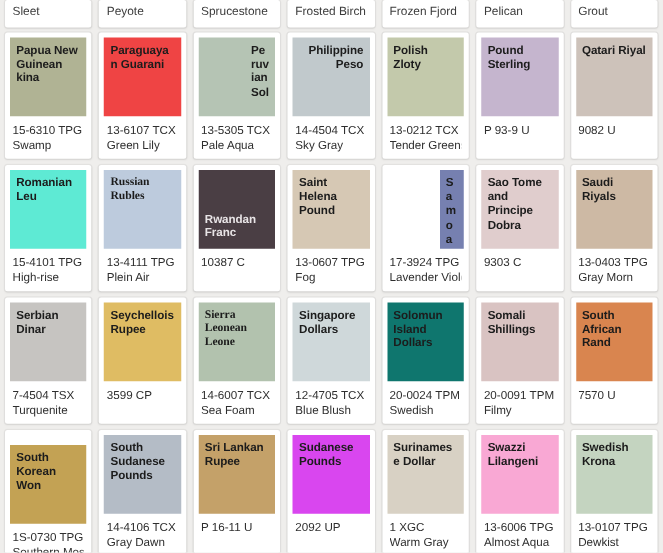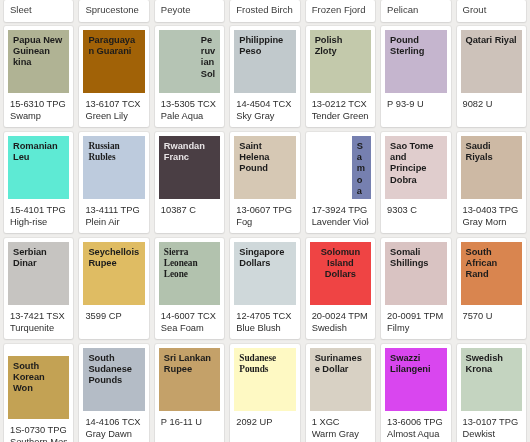--- a/index.html
+++ b/index.html
@@ -99,24 +99,24 @@
 </head>
 <body>
 
 <div id="grid">
 
   <div class="row row-clip-top">
     <div class="card">
         <div class="tail-name">Sleet</div>
       </div>
     <div class="card">
+        <div class="tail-name">Peyote</div>
+      </div>
+    <div class="card">
         <div class="tail-name">Sprucestone</div>
-      </div>
-    <div class="card">
-        <div class="tail-name">Peyote</div>
       </div>
     <div class="card">
         <div class="tail-name">Frosted Birch</div>
       </div>
     <div class="card">
         <div class="tail-name">Frozen Fjord</div>
       </div>
     <div class="card">
         <div class="tail-name">Pelican</div>
       </div>
@@ -129,39 +129,39 @@
     <div class="card">
       <div class="swatch" style="background: rgb(176, 179, 148);">
         <div class="swatch-label" style="color: rgb(28, 28, 28);">Papua New Guinean kina</div>
       </div>
       <div class="caption">
         <div class="code">15-6310 TPG</div>
         <div class="cname">Swamp</div>
       </div>
     </div>
     <div class="card">
-      <div class="swatch" style="background: #a16207;">
+      <div class="swatch" style="background: #ef4444;">
         <div class="swatch-label" style="color: rgb(28, 28, 28);">Paraguayan Guarani</div>
       </div>
       <div class="caption">
         <div class="code">13-6107 TCX</div>
         <div class="cname">Green Lily</div>
       </div>
     </div>
     <div class="card">
       <div class="swatch" style="background: rgb(181, 196, 180); padding-left: 42px;">
         <div class="swatch-label" style="color: rgb(28, 28, 28);">Peruvian Sol</div>
       </div>
       <div class="caption">
         <div class="code">13-5305 TCX</div>
         <div class="cname">Pale Aqua</div>
       </div>
     </div>
     <div class="card">
-      <div class="swatch" style="background: rgb(193, 201, 204);">
+      <div class="swatch" style="background: rgb(193, 201, 204); text-align: right;">
         <div class="swatch-label" style="color: rgb(28, 28, 28);">Philippine Peso</div>
       </div>
       <div class="caption">
         <div class="code">14-4504 TCX</div>
         <div class="cname">Sky Gray</div>
       </div>
     </div>
     <div class="card">
       <div class="swatch" style="background: rgb(195, 201, 171);">
         <div class="swatch-label" style="color: rgb(28, 28, 28);">Polish Zloty</div>
@@ -205,21 +205,21 @@
       <div class="swatch" style="background: rgb(189, 203, 221);">
         <div class="swatch-label" style="color: rgb(28, 28, 28); font-family: Liberation Serif, serif;">Russian Rubles</div>
       </div>
       <div class="caption">
         <div class="code">13-4111 TPG</div>
         <div class="cname">Plein Air</div>
       </div>
     </div>
     <div class="card">
       <div class="swatch" style="background: rgb(74, 62, 68);">
-        <div class="swatch-label swatch-label-light" style="color: rgb(232, 228, 230);">Rwandan Franc</div>
+        <div class="swatch-label swatch-label-light" style="color: rgb(232, 228, 230); margin-top: 29px;">Rwandan Franc</div>
       </div>
       <div class="caption">
         <div class="code">10387 C</div>
         <div class="cname"></div>
       </div>
     </div>
     <div class="card">
       <div class="swatch" style="background: rgb(214, 200, 180);">
         <div class="swatch-label" style="color: rgb(28, 28, 28);">Saint Helena Pound</div>
       </div>
@@ -256,21 +256,21 @@
       </div>
     </div>
   </div>
 
   <div class="row row-full">
     <div class="card">
       <div class="swatch" style="background: rgb(198, 196, 193);">
         <div class="swatch-label" style="color: rgb(28, 28, 28);">Serbian Dinar</div>
       </div>
       <div class="caption">
-        <div class="code">13-7421 TSX</div>
+        <div class="code">7-4504 TSX</div>
         <div class="cname">Turquenite</div>
       </div>
     </div>
     <div class="card">
       <div class="swatch" style="background: rgb(223, 188, 99);">
         <div class="swatch-label" style="color: rgb(28, 28, 28);">Seychellois Rupee</div>
       </div>
       <div class="caption">
         <div class="code">3599 CP</div>
         <div class="cname"></div>
@@ -288,21 +288,21 @@
     <div class="card">
       <div class="swatch" style="background: rgb(207, 216, 218);">
         <div class="swatch-label" style="color: rgb(28, 28, 28);">Singapore Dollars</div>
       </div>
       <div class="caption">
         <div class="code">12-4705 TCX</div>
         <div class="cname">Blue Blush</div>
       </div>
     </div>
     <div class="card">
-      <div class="swatch" style="background: #ef4444; text-align: center;">
+      <div class="swatch" style="background: #0f766e;">
         <div class="swatch-label" style="color: rgb(28, 28, 28);">Solomun Island Dollars</div>
       </div>
       <div class="caption">
         <div class="code">20-0024 TPM</div>
         <div class="cname">Swedish</div>
       </div>
     </div>
     <div class="card">
       <div class="swatch" style="background: rgb(217, 195, 194);">
         <div class="swatch-label" style="color: rgb(28, 28, 28);">Somali Shillings</div>
@@ -345,39 +345,39 @@
     <div class="card">
       <div class="swatch" style="background: rgb(196, 161, 105);">
         <div class="swatch-label" style="color: rgb(28, 28, 28);">Sri Lankan Rupee</div>
       </div>
       <div class="caption">
         <div class="code">P 16-11 U</div>
         <div class="cname"></div>
       </div>
     </div>
     <div class="card">
-      <div class="swatch" style="background: #fef9c3; font-family: Liberation Serif, serif;">
+      <div class="swatch" style="background: #d946ef;">
         <div class="swatch-label" style="color: rgb(28, 28, 28);">Sudanese Pounds</div>
       </div>
       <div class="caption">
         <div class="code">2092 UP</div>
         <div class="cname"></div>
       </div>
     </div>
     <div class="card">
       <div class="swatch" style="background: rgb(216, 209, 196);">
         <div class="swatch-label" style="color: rgb(28, 28, 28);">Surinamese Dollar</div>
       </div>
       <div class="caption">
         <div class="code">1 XGC</div>
         <div class="cname">Warm Gray</div>
       </div>
     </div>
     <div class="card">
-      <div class="swatch" style="background: #d946ef;">
+      <div class="swatch" style="background: #f9a8d4;">
         <div class="swatch-label" style="color: rgb(28, 28, 28);">Swazzi Lilangeni</div>
       </div>
       <div class="caption">
         <div class="code">13-6006 TPG</div>
         <div class="cname">Almost Aqua</div>
       </div>
     </div>
     <div class="card">
       <div class="swatch" style="background: rgb(196, 212, 192);">
         <div class="swatch-label" style="color: rgb(28, 28, 28);">Swedish Krona</div>

